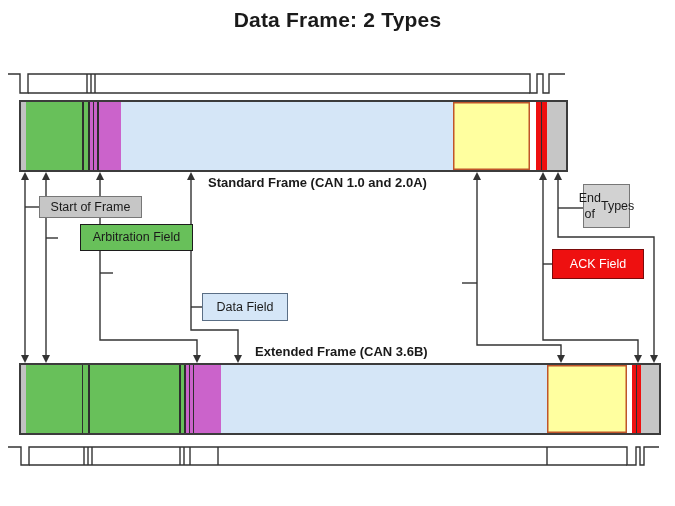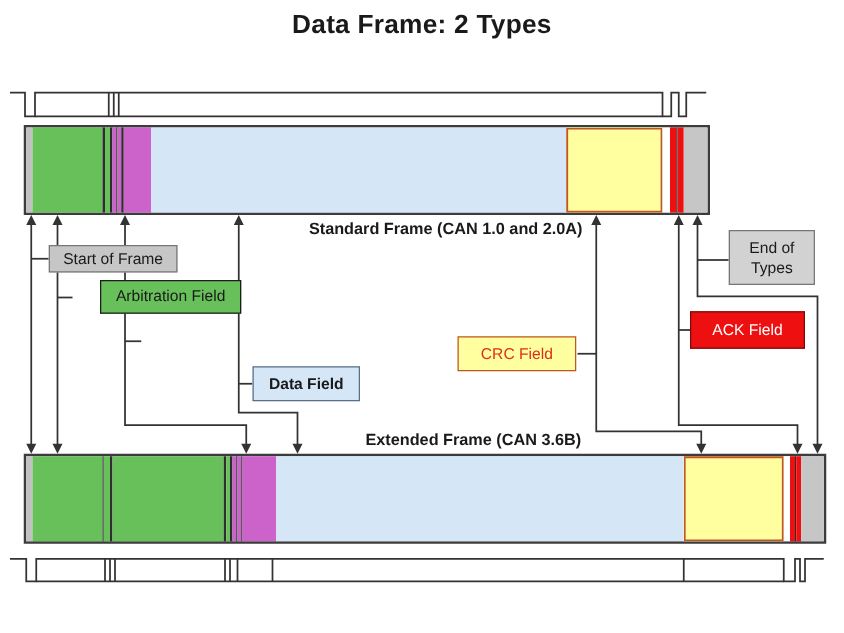--- a/index.html
+++ b/index.html
@@ -4,21 +4,21 @@
 <style>
   html,body{margin:0;padding:0;background:#fff;}
   #canvas{
     position:relative;width:675px;height:506px;background:#fff;overflow:hidden;
     font-family:"Liberation Sans", sans-serif;color:#1a1a1a;
   }
   .title{
     position:absolute;top:8px;left:0;width:675px;text-align:center;
     font-size:21px;font-weight:bold;letter-spacing:.2px;
   }
-  .caption{position:absolute;font-size:13px;font-weight:bold;text-align:right;}
+  .caption{position:absolute;font-size:13px;font-weight:bold;text-align:left;}
   #caption-standard{left:208px;top:175px;width:258px;}
   #caption-extended{left:255px;top:344px;width:210px;}
 
   .bar{
     position:absolute;height:68px;border:2px solid var(--bar-border);
     background:#fff;
   }
   #bar-standard{left:19px;top:100px;width:545px;}
   #bar-extended{left:19px;top:363px;width:638px;}
   .seg{position:absolute;top:0;bottom:0;}
@@ -27,24 +27,24 @@
   .wire{stroke:var(--line);stroke-width:1.4;fill:none;}
   .arrowhead{fill:var(--line);stroke:none;}
 
   .fieldbox{
     position:absolute;display:flex;align-items:center;justify-content:center;
     font-size:12.5px;text-align:center;line-height:1.3;box-sizing:border-box;
   }
   #label-sof{left:39px;top:196px;width:103px;height:22px;background:var(--label-gray-bg);border:1.5px solid #777;}
   #label-arbitration{left:58px;top:224px;width:113px;height:27px;background:var(--green);border:1.5px solid #1c1c1c;margin-left:22px;}
   #label-control{left:113px;top:259px;width:104px;height:28px;background:var(--magenta);border:1.5px solid #1c1c1c;}
-  #label-data{left:202px;top:293px;width:86px;height:28px;background:var(--data-blue);border:1.5px solid #5a6e85;font-weight:bold;}
+  #label-data{left:202px;top:293px;width:86px;height:28px;background:var(--data-blue);border:1.5px solid #5a6e85;}
   #label-crc{left:366px;top:269px;width:95px;height:28px;background:var(--crc-yellow);border:1.5px solid var(--crc-border);color:var(--crc-text);}
   #label-ack{left:552px;top:249px;width:92px;height:30px;background:var(--ack-red);border:1.5px solid #7a0a0a;color:#fff;}
-  #label-eof{left:583px;top:184px;width:69px;height:44px;background:#d2d2d2;border:1.5px solid #777;flex-direction:column;}
+  #label-eof{left:583px;top:184px;width:47px;height:44px;background:#d2d2d2;border:1.5px solid #777;}
 </style>
 </head>
 <body>
 
 <div id="canvas">
 
   <div class="title">Data Frame: 2 Types</div>
 
   <div class="bar" id="bar-standard">
       <div class="seg" style="left: 0px; width: 5px; background: rgb(194, 194, 194);"></div>
@@ -152,20 +152,19 @@
       <path class="wire" d="M558,208 H583"></path>
     </g>
   </svg>
 
   <div class="caption" id="caption-standard">Standard Frame (CAN 1.0 and 2.0A)</div>
   <div class="caption" id="caption-extended">Extended Frame (CAN 3.6B)</div>
 
   <div class="fieldbox" id="label-sof">Start of Frame</div>
   <div class="fieldbox" id="label-arbitration">Arbitration Field</div>
   <div class="fieldbox" id="label-data">Data Field</div>
-  <div class="fieldbox" id="label-crc">CRC Field</div>
   <div class="fieldbox" id="label-ack">ACK Field</div>
   <div class="fieldbox" id="label-eof">
     <span>End of</span>
     <span>Types</span>
   </div>
 
 </div>
 
 </body></html>

